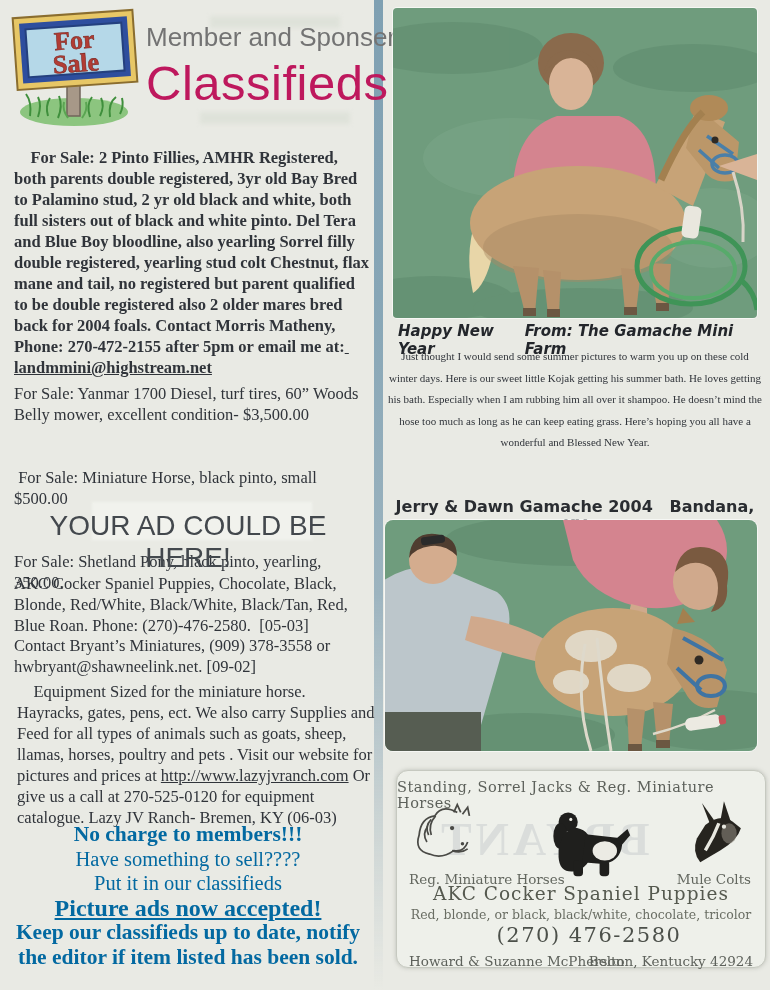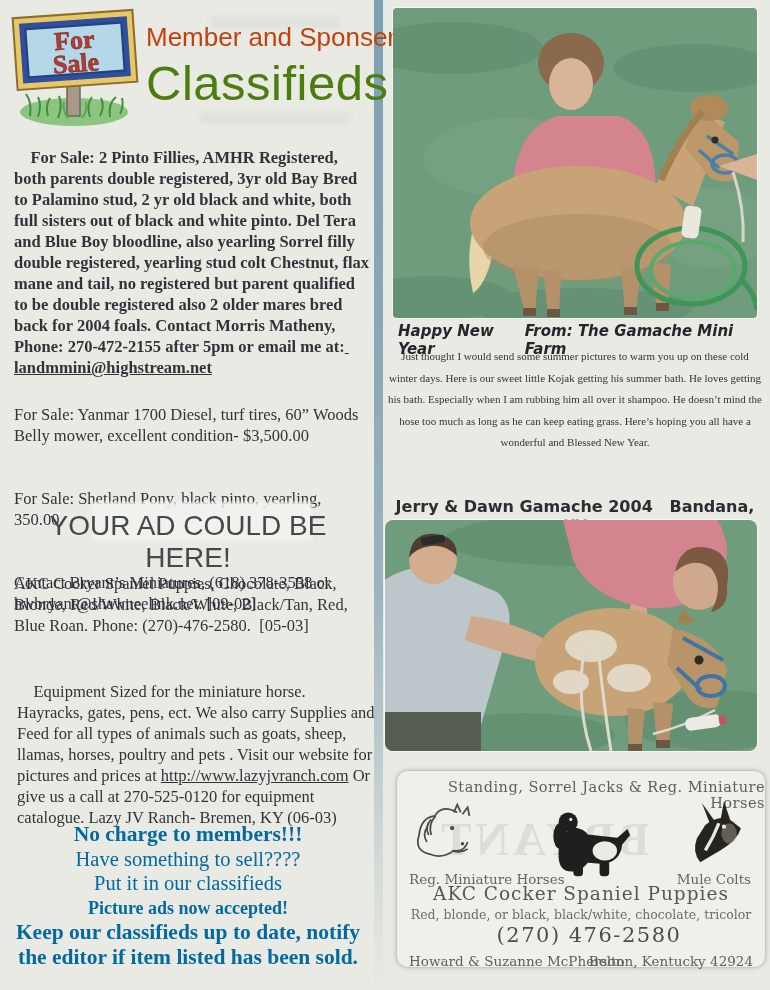--- a/index.html
+++ b/index.html
@@ -3,48 +3,48 @@
 <meta charset="utf-8">
 <style>
   html,body{margin:0;padding:0;background:#6e6e6e;}
   .page{position:relative;width:770px;height:990px;margin:0 auto;background:#e9eae4;overflow:hidden;
         font-family:"Liberation Serif","DejaVu Serif",serif;color:#30343a;}
   .abs{position:absolute;}
   .serif{font-size:16.5px;line-height:21px;white-space:pre-wrap;}
   .sans{font-family:"Liberation Sans","DejaVu Sans",sans-serif;}
   .u{text-decoration:underline;}
   
-  .title-small{font-size:26px;color:#c2410c;}
-  .title-large{font-size:49px;color:#4d7c0f;letter-spacing:.5px;margin-top:2px;}
+  .title-small{font-size:26px;color:#737373;}
+  .title-large{font-size:49px;color:#be185d;letter-spacing:.5px;margin-top:2px;}
   
   .banner{font-size:28px;color:#43484d;text-align:center;width:360px;z-index:2;}
   
   .promo{width:352px;text-align:center;line-height:24.5px;color:#0369a1;}
   .promo .b{font-weight:bold;font-size:21.5px;}
   .promo .r{font-size:20.5px;}
-  .promo .bu{font-weight:bold;font-size:18px;}
+  .promo .bu{font-weight:bold;font-size:24px;text-decoration:underline;}
   
   .caption-row{display:flex;justify-content:space-between;width:362px;
       font-family:"DejaVu Sans","Liberation Sans",sans-serif;font-weight:bold;font-style:italic;
       font-size:15px;color:#23262b;}
   .gam-body{width:378px;text-align:center;font-size:11px;line-height:21.5px;white-space:pre-wrap;}
   .sig{width:378px;text-align:center;font-family:"DejaVu Sans","Liberation Sans",sans-serif;
       font-weight:bold;font-size:16px;color:#2a2d31;white-space:pre-wrap;}
   .photo{border-radius:4px;overflow:hidden;box-shadow:0 0 0 1px rgba(255,255,255,.6);}
   .photo svg{display:block;}
   
   .strip{left:374px;top:0;width:9px;height:100%;
      background:linear-gradient(180deg,#7fa0b2 0%,#87a6b6 30%,#9db4bf 60%,rgba(160,180,188,.35) 85%,rgba(160,180,188,0) 100%);
      filter:blur(.6px);}
   
   .card{left:396px;top:770px;width:368px;height:196px;background:#eef0ea;border:1px solid #c6c9c0;
         border-radius:12px;box-shadow:0 0 4px rgba(120,125,115,.4);}
   .card .inner{position:absolute;inset:0;z-index:1;}
   .card-font{font-family:"DejaVu Serif","Liberation Serif",serif;color:#5d615b;}
-  .card-top{top:8px;left:0;width:100%;text-align:right;font-size:14.5px;letter-spacing:.5px;}
+  .card-top{top:8px;left:0;width:100%;text-align:left;font-size:14.5px;letter-spacing:.5px;}
   .card-label{font-size:13.5px;color:#63675f;}
   .card-title{top:112px;left:0;width:100%;text-align:center;font-size:18.5px;color:#55594f;letter-spacing:1px;}
   .card-sub{top:136px;left:0;width:100%;text-align:center;font-size:12.5px;color:#6a6e64;}
   .card-phone{top:152px;left:8px;width:100%;text-align:center;font-size:21px;color:#4c504a;letter-spacing:1.5px;}
   .card-owner{top:182px;left:12px;font-size:13.5px;}
   .card-city{top:182px;right:12px;font-size:13.5px;}
   .bleed{z-index:0;font-family:"Liberation Serif",serif;font-weight:bold;font-size:46px;color:#8e97a3;
          opacity:.20;transform:scaleX(-1);left:40px;top:42px;letter-spacing:4px;}
   .artifact{background:#f3f4ef;opacity:.85;filter:blur(1px);z-index:1;}
   .smudge{background:#d5dbd0;opacity:.5;filter:blur(2px);}
@@ -88,24 +88,25 @@
 
   <div class="abs sans" style="left:146px;top:22px;">
     <div class="title-small">Member and Sponser</div>
     <div class="title-large">Classifieds</div>
   </div>
 
   <p class="abs serif" style="left:14px;top:126px;width:358px;margin:0;font-weight:bold;">
     <span>For Sale: 2 Pinto Fillies, AMHR Registered, both parents double registered, 3yr old Bay Bred to Palamino stud, 2 yr old black and white, both full sisters out of black and white pinto. Del Tera and Blue Boy bloodline, also yearling Sorrel filly double registered, yearling stud colt Chestnut, flax mane and tail, no registered but parent qualified to be double registered also 2 older mares bred back for 2004 foals. Contact Morris Matheny, Phone: 270-472-2155 after 5pm or email me at:</span><span class="u"> landmmini@highstream.net</span>
   </p>
 
-  <div class="abs serif" style="left:14px;top:362px;width:360px;">
+  <div class="abs serif" style="left:14px;top:341px;width:360px;">
     <div>For Sale: Yanmar 1700 Diesel, turf tires, 60” Woods Belly mower, excellent condition- $3,500.00</div>
+    <div> For Sale: Miniature Horse, black pinto, small $500.00</div>
     <div>For Sale: Shetland Pony, black pinto, yearling, 350.00.</div>
-    <div>Contact Bryant’s Miniatures, (618) 378-3558 or hwbryant@shawneelink.net. [09-02]</div>
+    <div>Contact Bryant’s Miniatures, (909) 378-3558 or hwbryant@shawneelink.net. [09-02]</div>
   </div>
 
   <div class="abs banner sans" style="left:8px;top:510px;">YOUR AD COULD BE HERE!</div>
 
   <p class="abs serif" style="left:14px;top:573px;width:358px;margin:0;">AKC Cocker Spaniel Puppies, Chocolate, Black, Blonde, Red/White, Black/White, Black/Tan, Red, Blue Roan. Phone: (270)-476-2580.  [05-03]</p>
 
   <p class="abs serif" style="left:14px;top:657px;width:358px;margin:3px;">
     <span>Equipment Sized for the miniature horse. Hayracks, gates, pens, ect. We also carry Supplies and  Feed for all types of animals such as goats, sheep, llamas, horses, poultry and pets . Visit our website for pictures and prices at </span><span class="u">http://www.lazyjvranch.com</span><span> Or give us a call at 270-525-0120 for equipment catalogue. Lazy JV Ranch- Bremen, KY (06-03)</span>
   </p>
 

